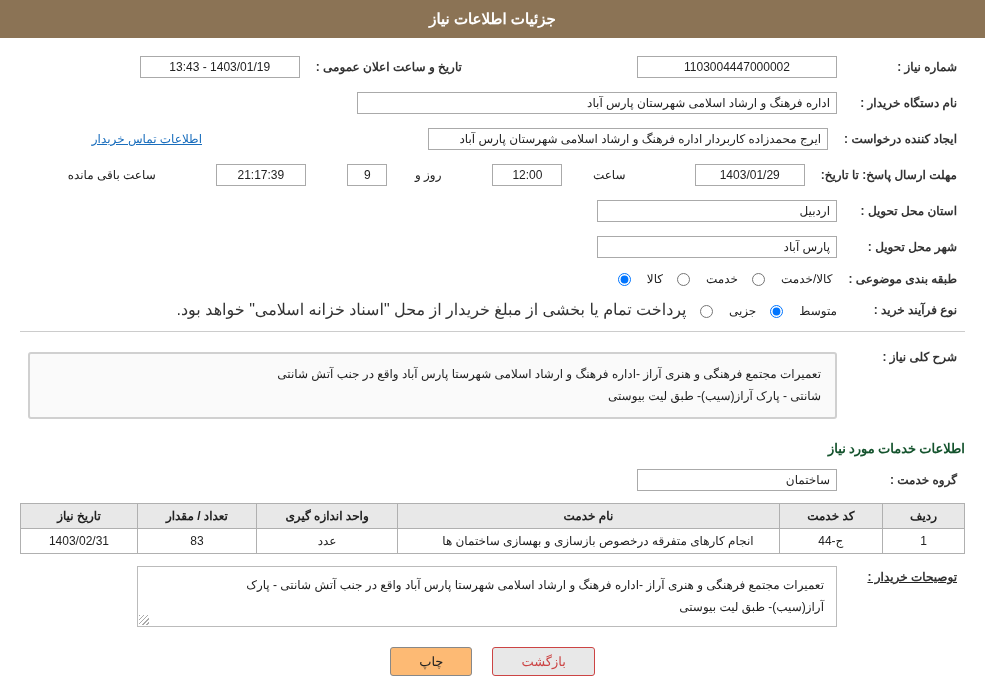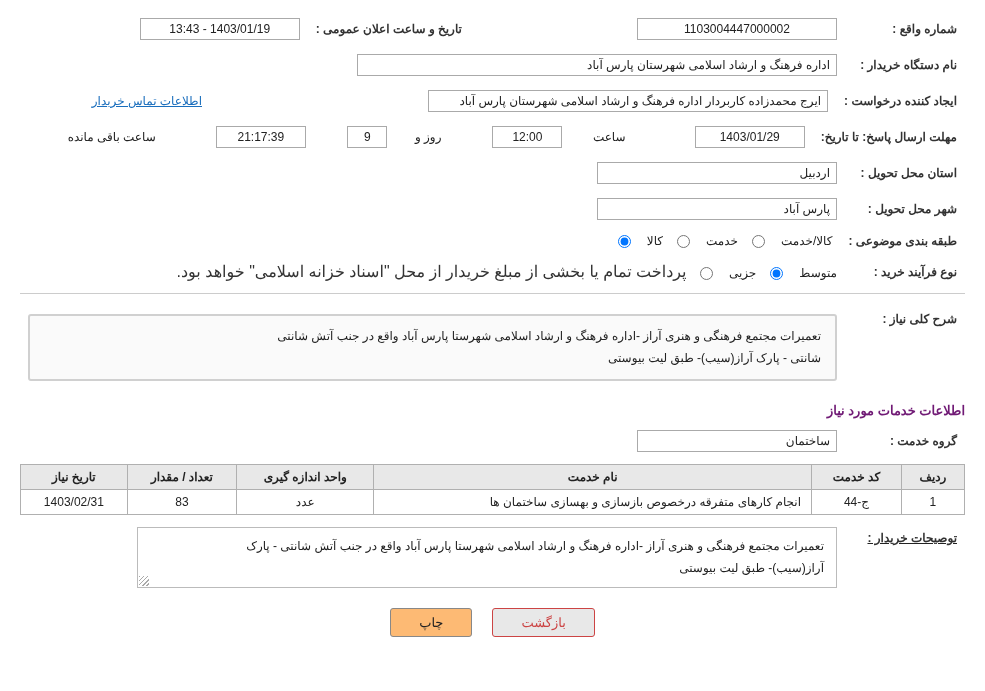--- a/index.html
+++ b/index.html
@@ -25,21 +25,22 @@
       font-weight: bold;
     }
     .content-area {
       padding: 14px 20px;
     }
     .section-title {
       font-size: 13px;
       font-weight: bold;
       margin-bottom: 8px;
       margin-top: 10px;
-      color: #701a75;
+      color: #14532d;
+      font-family: Liberation Serif, serif;
     }
     .info-grid {
       width: 100%;
       border-collapse: collapse;
       margin-bottom: 6px;
     }
     .info-grid td {
       padding: 4px 8px;
       vertical-align: middle;
     }
@@ -76,21 +77,21 @@
       text-align: right;
     }
     .services-table {
       width: 100%;
       border-collapse: collapse;
       margin: 8px 0;
       font-size: 12px;
     }
     .services-table th, .services-table td {
       border: 1px solid #b0b0b0;
-      padding: 5px 10px;
+      padding: 5px 25px;
       text-align: center;
     }
     .services-table th {
       background: #e8e8e8;
       font-weight: bold;
     }
     .services-table td.text-right {
       text-align: right;
     }
     .divider {
@@ -140,27 +141,30 @@
       background: #e8e8e8;
       border: 1px solid #c44;
       color: #c44;
     }
   </style>
 </head>
 <body>
 
 <div class="page-wrapper">
 
+  <div class="header-bar">
+    <span>جزئیات اطلاعات نیاز</span>
+  </div>
 
   <div class="content-area">
 
     <table class="info-grid">
       <tbody>
           <tr>
-        <td class="label-cell">شماره واقع :</td>
+        <td class="label-cell">شماره نیاز :</td>
         <td>
           <input class="input-box input-medium" type="text" value="1103004447000002" readonly="" style="text-align: center;">
         </td>
         <td class="label-cell" style="padding-right:30px;">تاریخ و ساعت اعلان عمومی :</td>
         <td>
           <input class="input-box" type="text" value="1403/01/19 - 13:43" readonly="" style="width: 160px; text-align: center;">
         </td>
       </tr>
     </tbody>
       </table>

